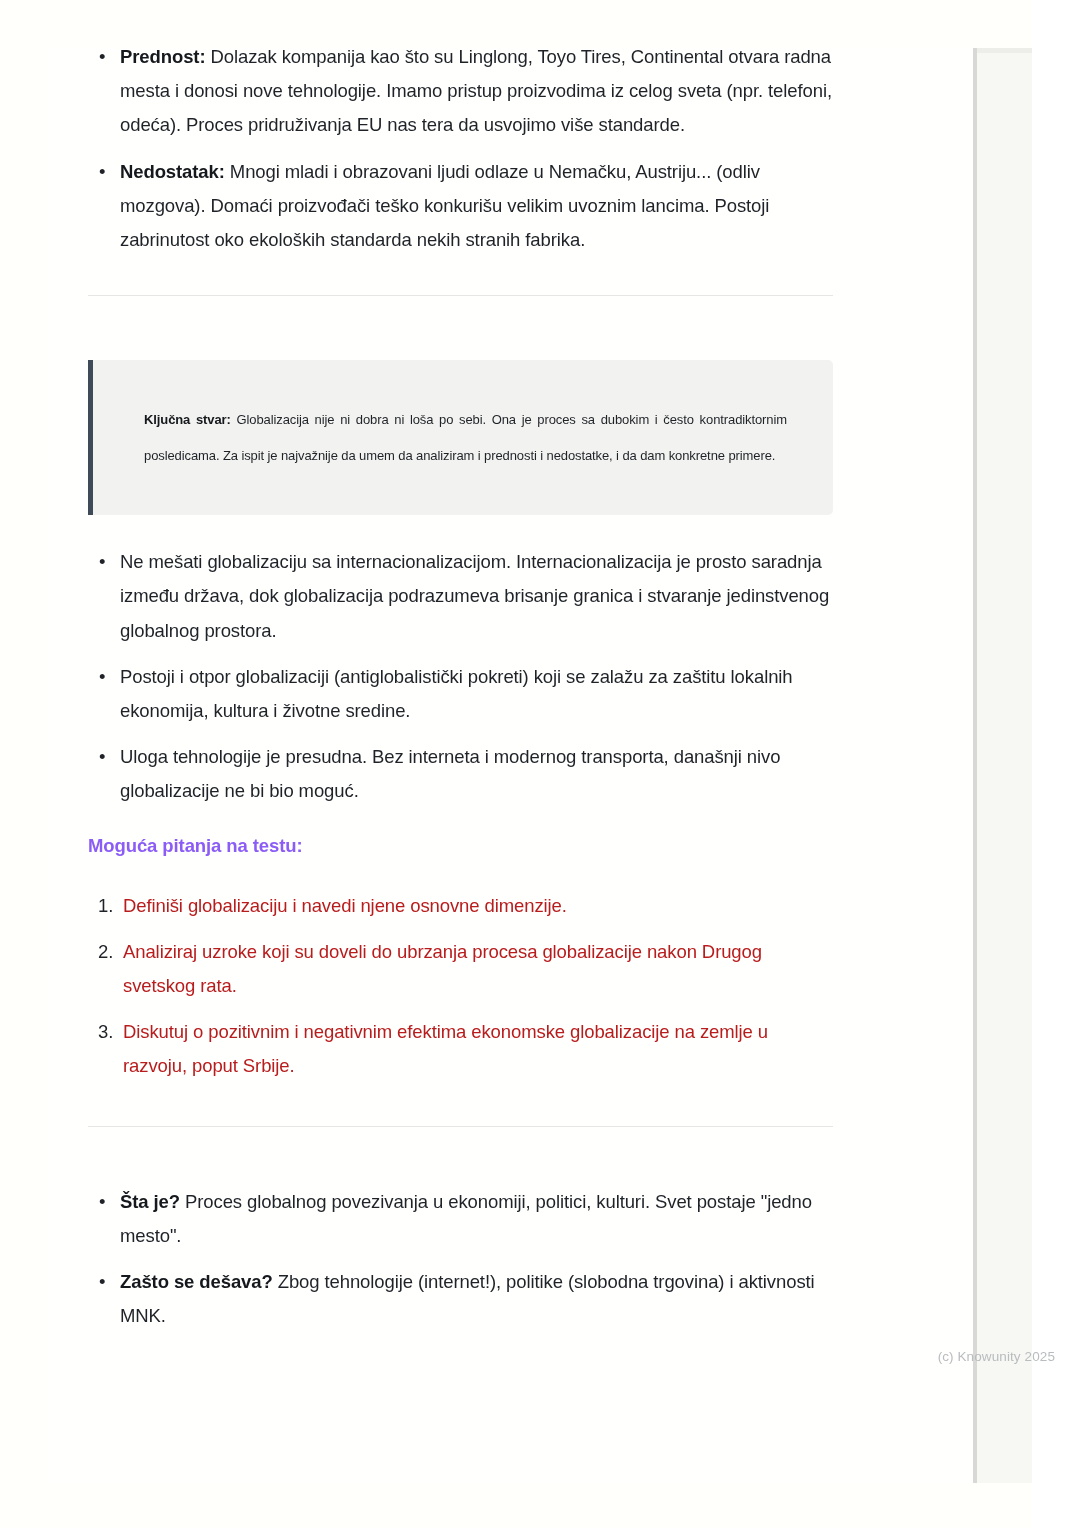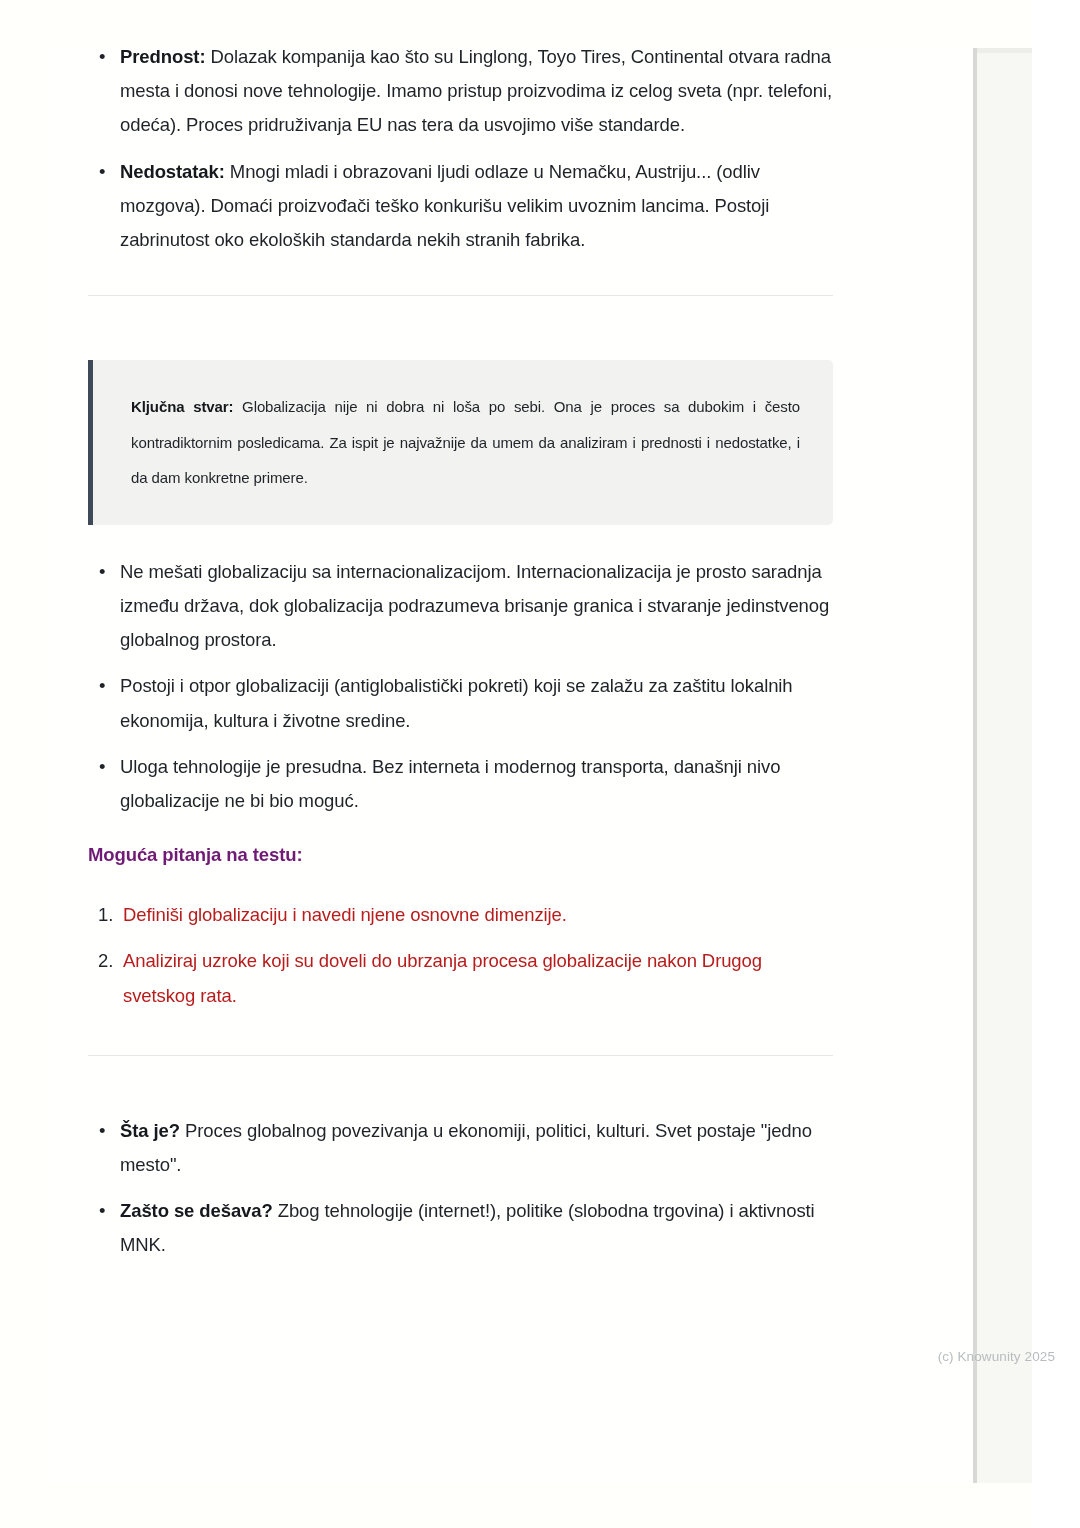--- a/index.html
+++ b/index.html
@@ -125,37 +125,37 @@
 
   .callout {
     position: relative;
     background: #f2f2f0;
     border-left: 5px solid #3e4a57;
     border-radius: 0 5px 5px 0;
     padding: 26px 30px 26px 35px;
     box-sizing: border-box;
   }
   .callout p {
-    margin: 3px;
-    font-size: 15px;
+    margin: 16px;
+    font-size: 13px;
     line-height: 35.5px;
     color: #1f2328;
     text-align: justify;
     letter-spacing: -0.1px;
   }
   .callout .lead {
     font-weight: bold;
     color: #15181c;
   }
 
   .bold-label {
     font-size: 18.5px;
     line-height: 30px;
     font-weight: bold;
-    color: #701a75;
+    color: #8b5cf6;
     margin: 0;
     letter-spacing: -0.1px;
   }
 
   li.number-item {
     position: relative;
     padding-left: 35px;
     margin: 0 0 12px 0;
     font-size: 18.5px;
     line-height: 34.2px;
@@ -246,20 +246,23 @@
 
     <div class="sp-28"></div>
 
     <ol class="numbers">
       <li class="number-item" data-marker="1.">
         <span>Definiši globalizaciju i navedi njene osnovne dimenzije.</span>
       </li>
       <li class="number-item" data-marker="2.">
         <span>Analiziraj uzroke koji su doveli do ubrzanja procesa globalizacije nakon Drugog svetskog rata.</span>
       </li>
+      <li class="number-item" data-marker="3.">
+        <span>Diskutuj o pozitivnim i negativnim efektima ekonomske globalizacije na zemlje u razvoju, poput Srbije.</span>
+      </li>
     </ol>
 
     <div class="sp-42"></div>
     <hr class="divider">
     <div class="sp-30"></div>
 
 
     <div class="sp-28"></div>
 
     <ul class="bullets">

